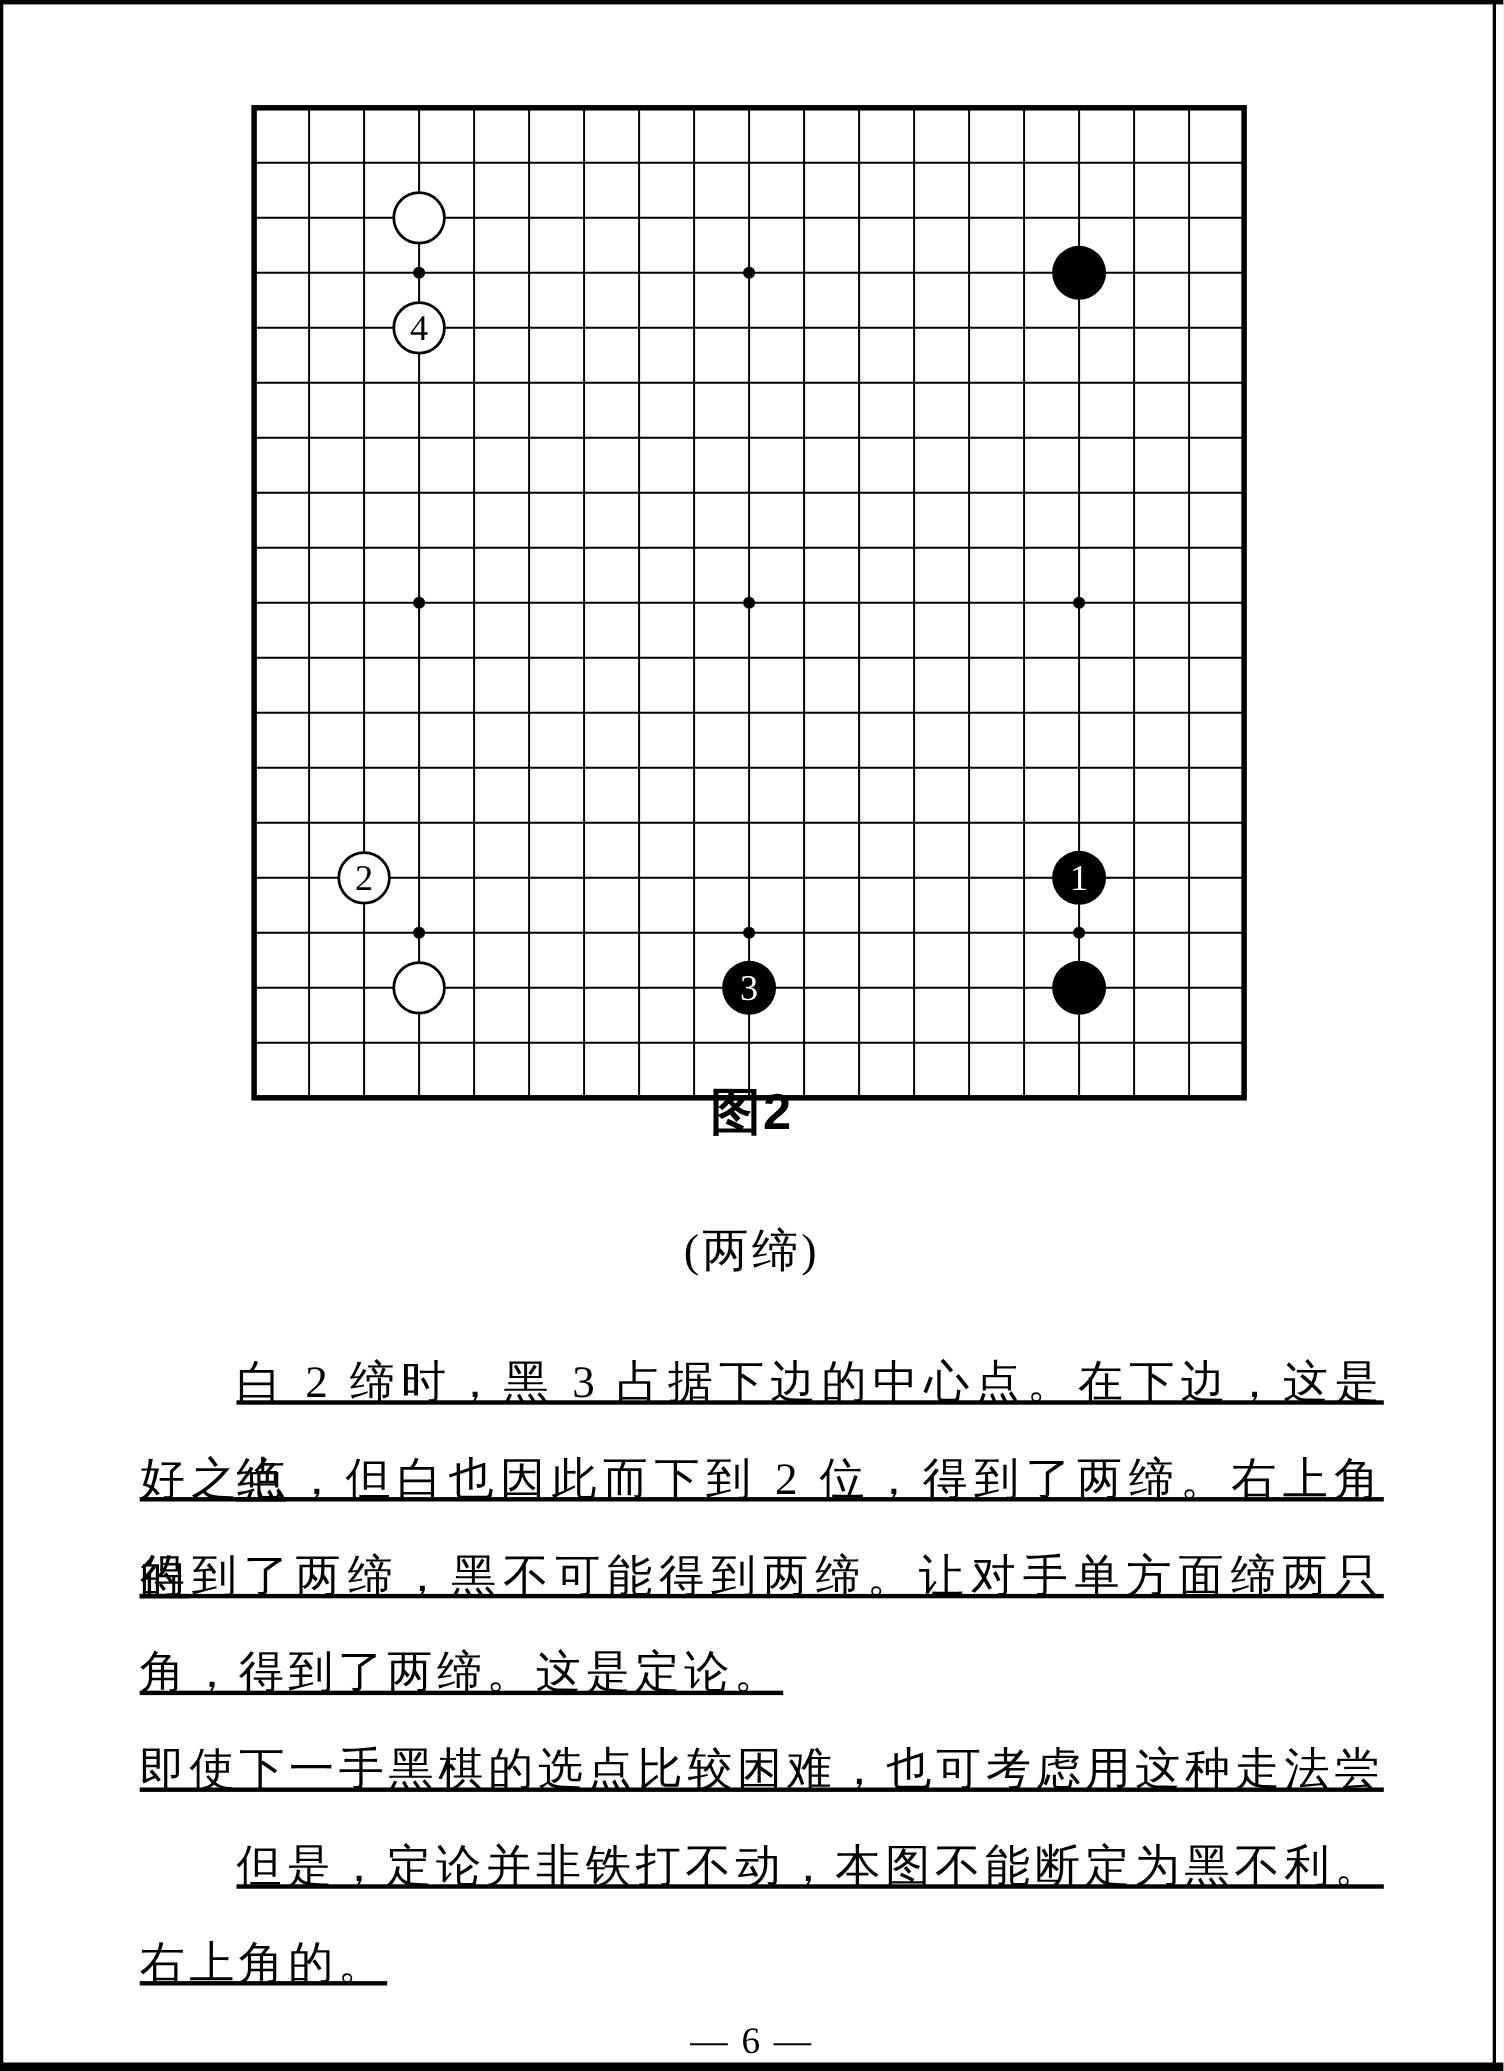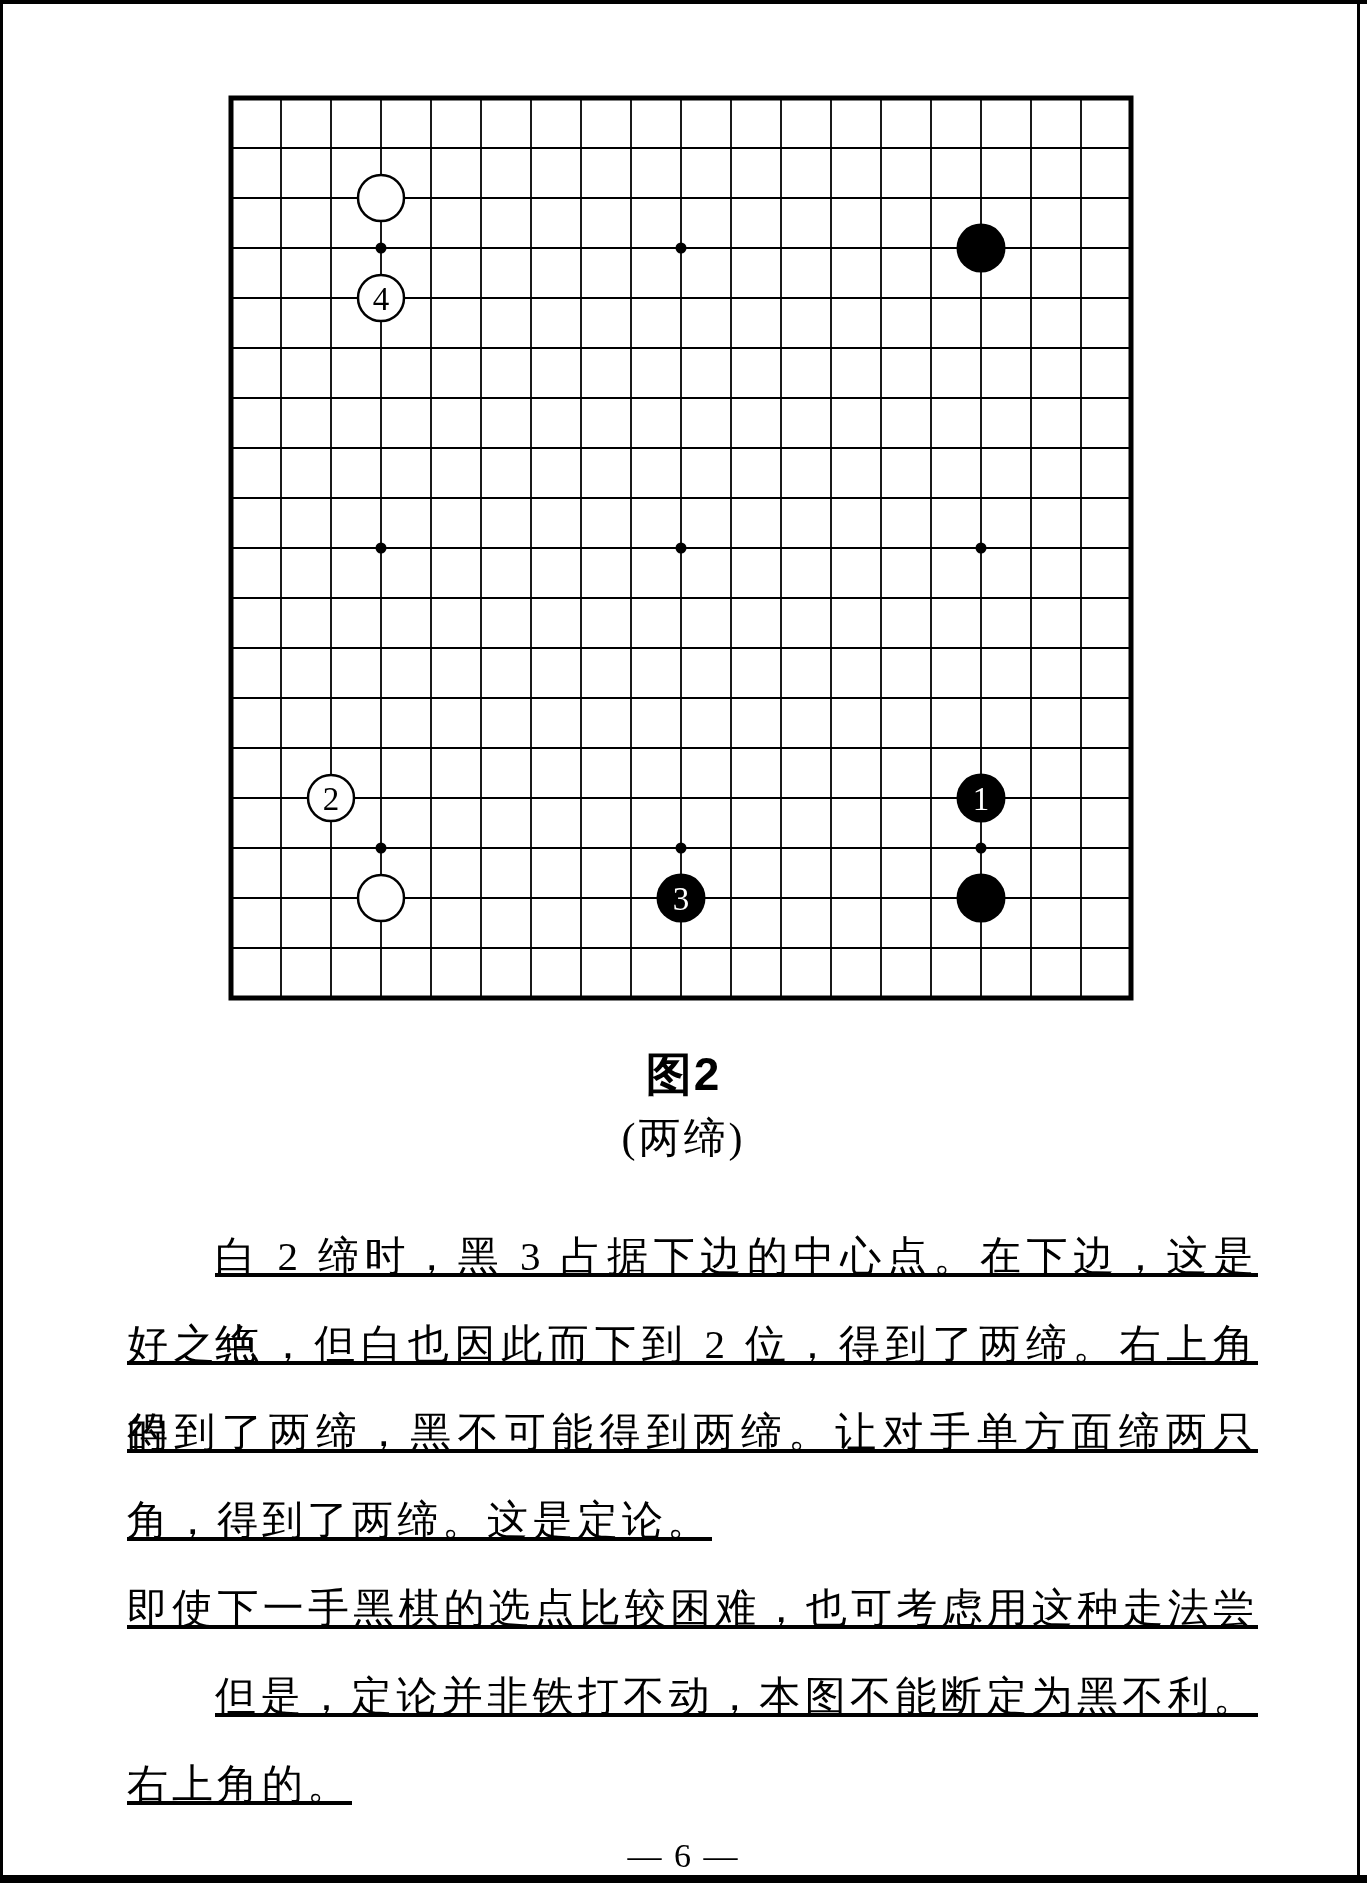--- a/index.html
+++ b/index.html
@@ -13,21 +13,21 @@
   }
   .b-top    { position:absolute; left:0; top:0; width:1367px; height:4px; background:#000; }
   .b-left   { position:absolute; left:0; top:0; width:3px; height:1883px; background:#000; }
   .b-right  { position:absolute; left:1357px; top:0; width:3px; height:1883px; background:#000; }
   .b-bottom { position:absolute; left:0; top:1875px; width:1367px; height:8px; background:#000; }
 
   .board-svg { position:absolute; left:226px; top:93px; width:910px; height:910px; }
 
   .caption-row { position:absolute; left:0; width:1367px; text-align:center; }
   .fig-caption {
-    top:1044px; height:60px; line-height:60px;
+    top:980px; height:60px; line-height:60px;
     font-family:"Liberation Sans", sans-serif;
     font-weight:bold; font-size:46px; letter-spacing:2px;
   }
   .fig-subcaption {
     top:1108px; height:60px; line-height:60px;
     font-size:42px; letter-spacing:3px;
   }
 
   .bodytext {
     position:absolute; left:127px; top:1212px; width:1131px;

